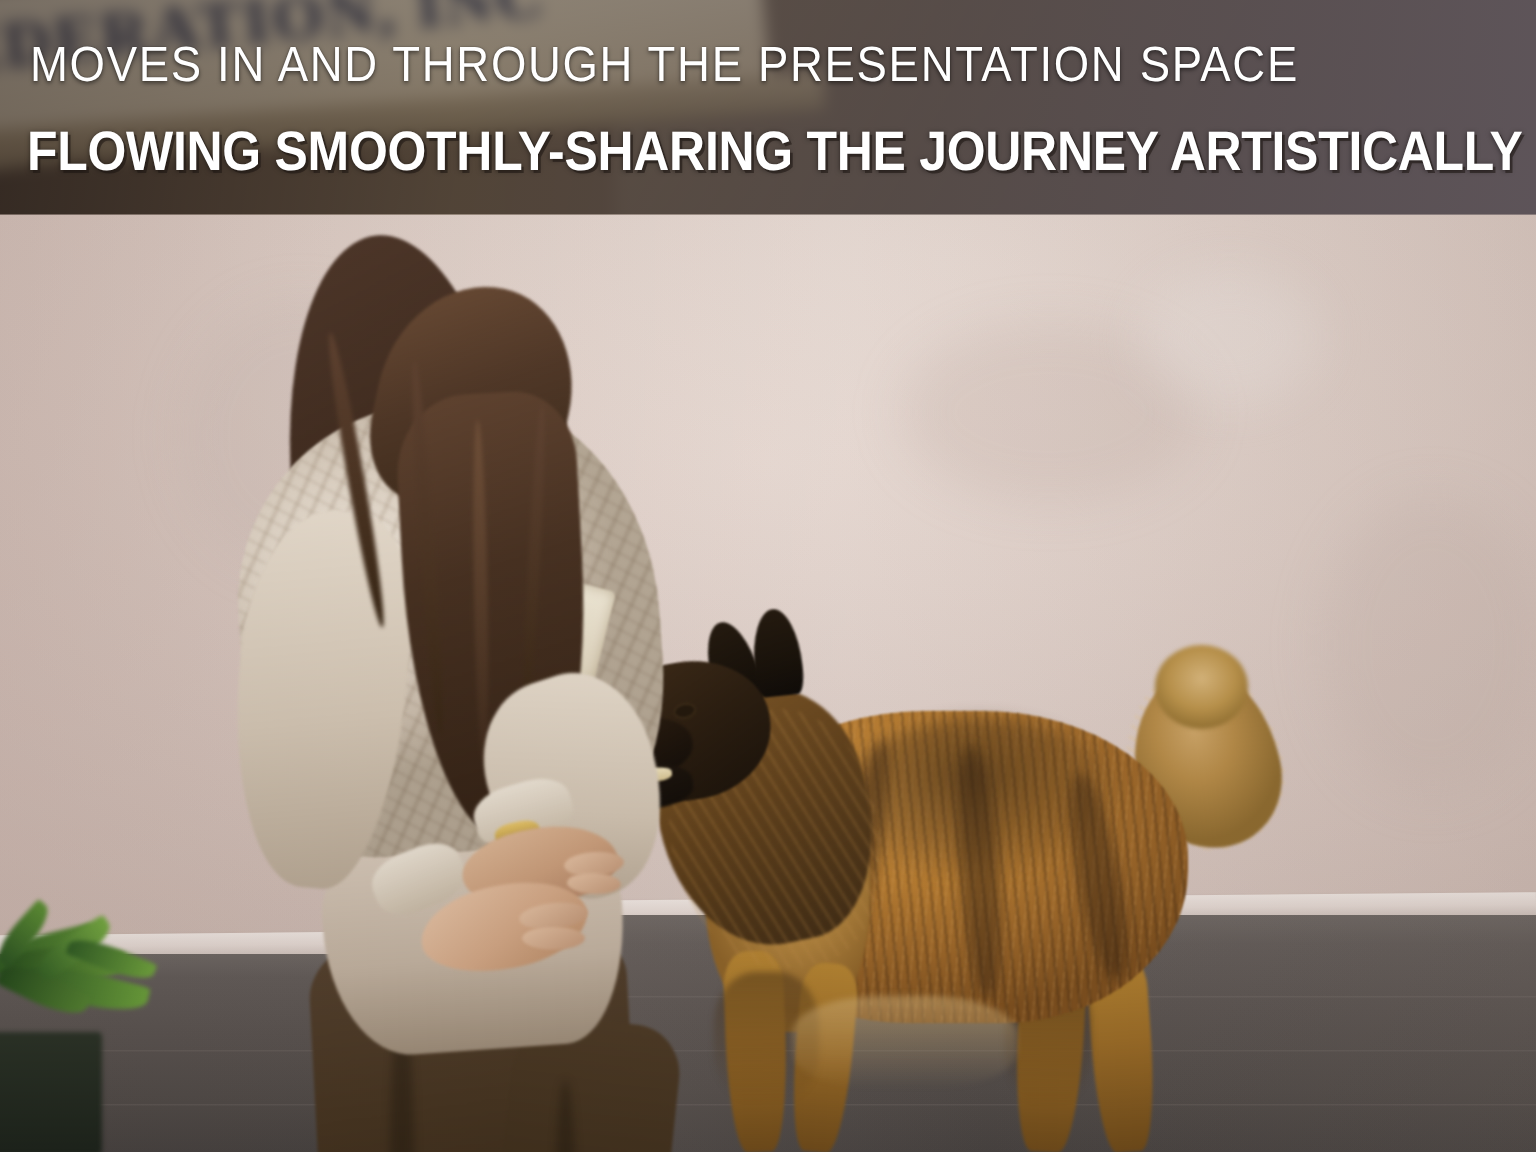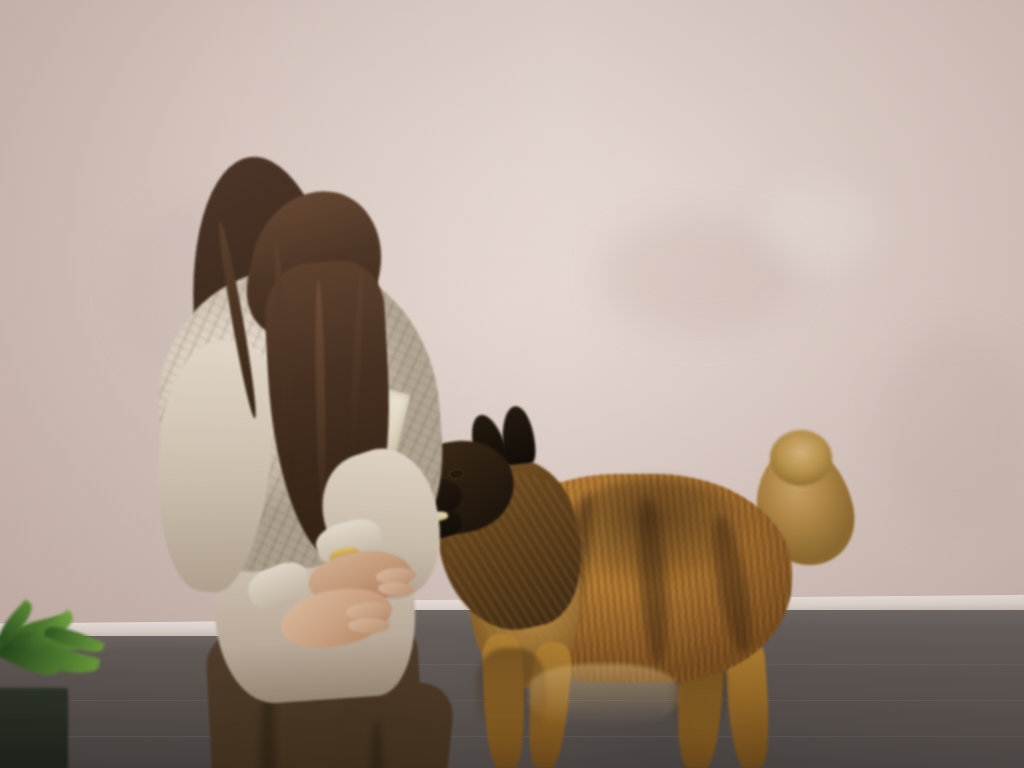--- a/index.html
+++ b/index.html
@@ -377,14 +377,29 @@
       <div class="finger" style="left:256px; top:418px; width:40px; height:16px; transform:rotate(-4deg);"></div>
       <div class="finger" style="left:258px; top:432px; width:36px; height:14px; transform:rotate(2deg);"></div>
       <div class="hand-lower"></div>
       <div class="finger" style="left:226px; top:452px; width:46px; height:17px; transform:rotate(-6deg);"></div>
       <div class="finger" style="left:228px; top:468px; width:42px; height:15px; transform:rotate(0deg);"></div>
     </div>
 
     <div class="grade"></div>
   </div>
 
+  <div class="header">
+    <div class="header-bg">
+      <div class="hb-base"></div>
+      <div class="banner-wall"></div>
+      <div class="banner"></div>
+      <div class="banner-txt">EDERATION, INC</div>
+      <div class="banner-edge"></div>
+    </div>
+    <div class="header-scrim"></div>
+
+    <div class="header-lines">
+      <div class="line1">MOVES IN AND THROUGH THE PRESENTATION SPACE</div>
+      <div class="line2">FLOWING SMOOTHLY-SHARING THE JOURNEY ARTISTICALLY</div>
+    </div>
+  </div>
 
 </div>
 
 </body></html>

